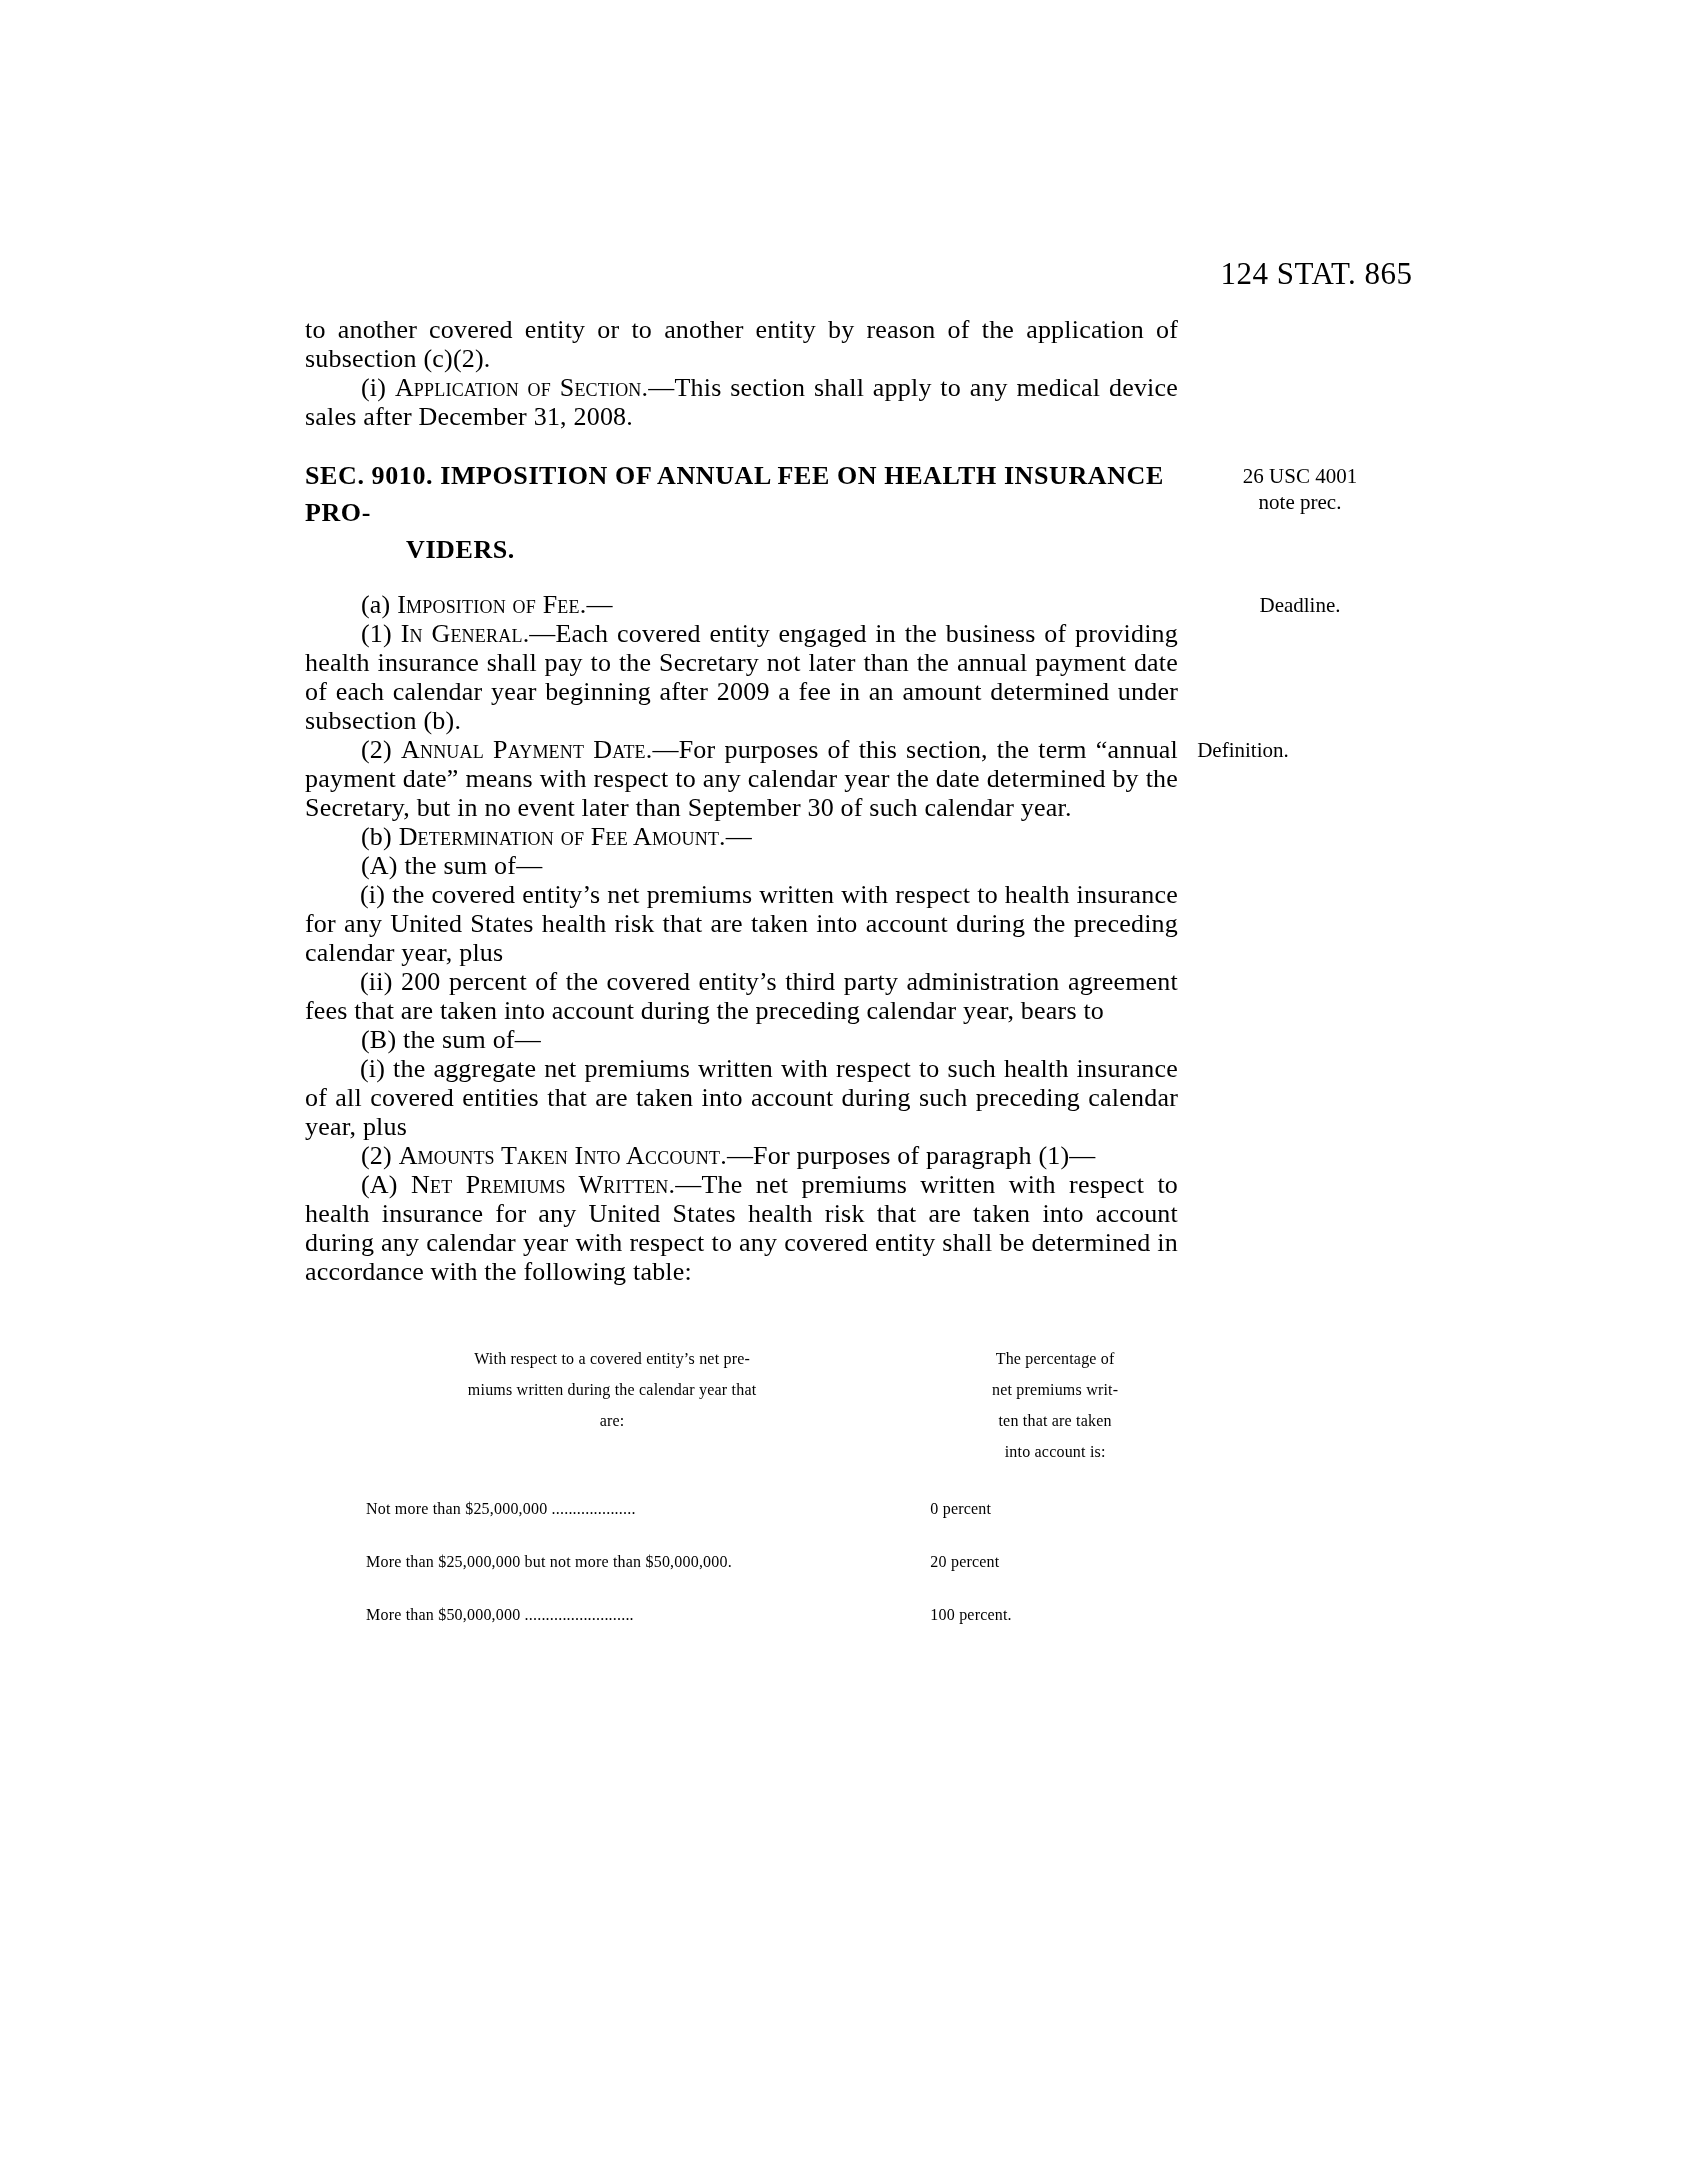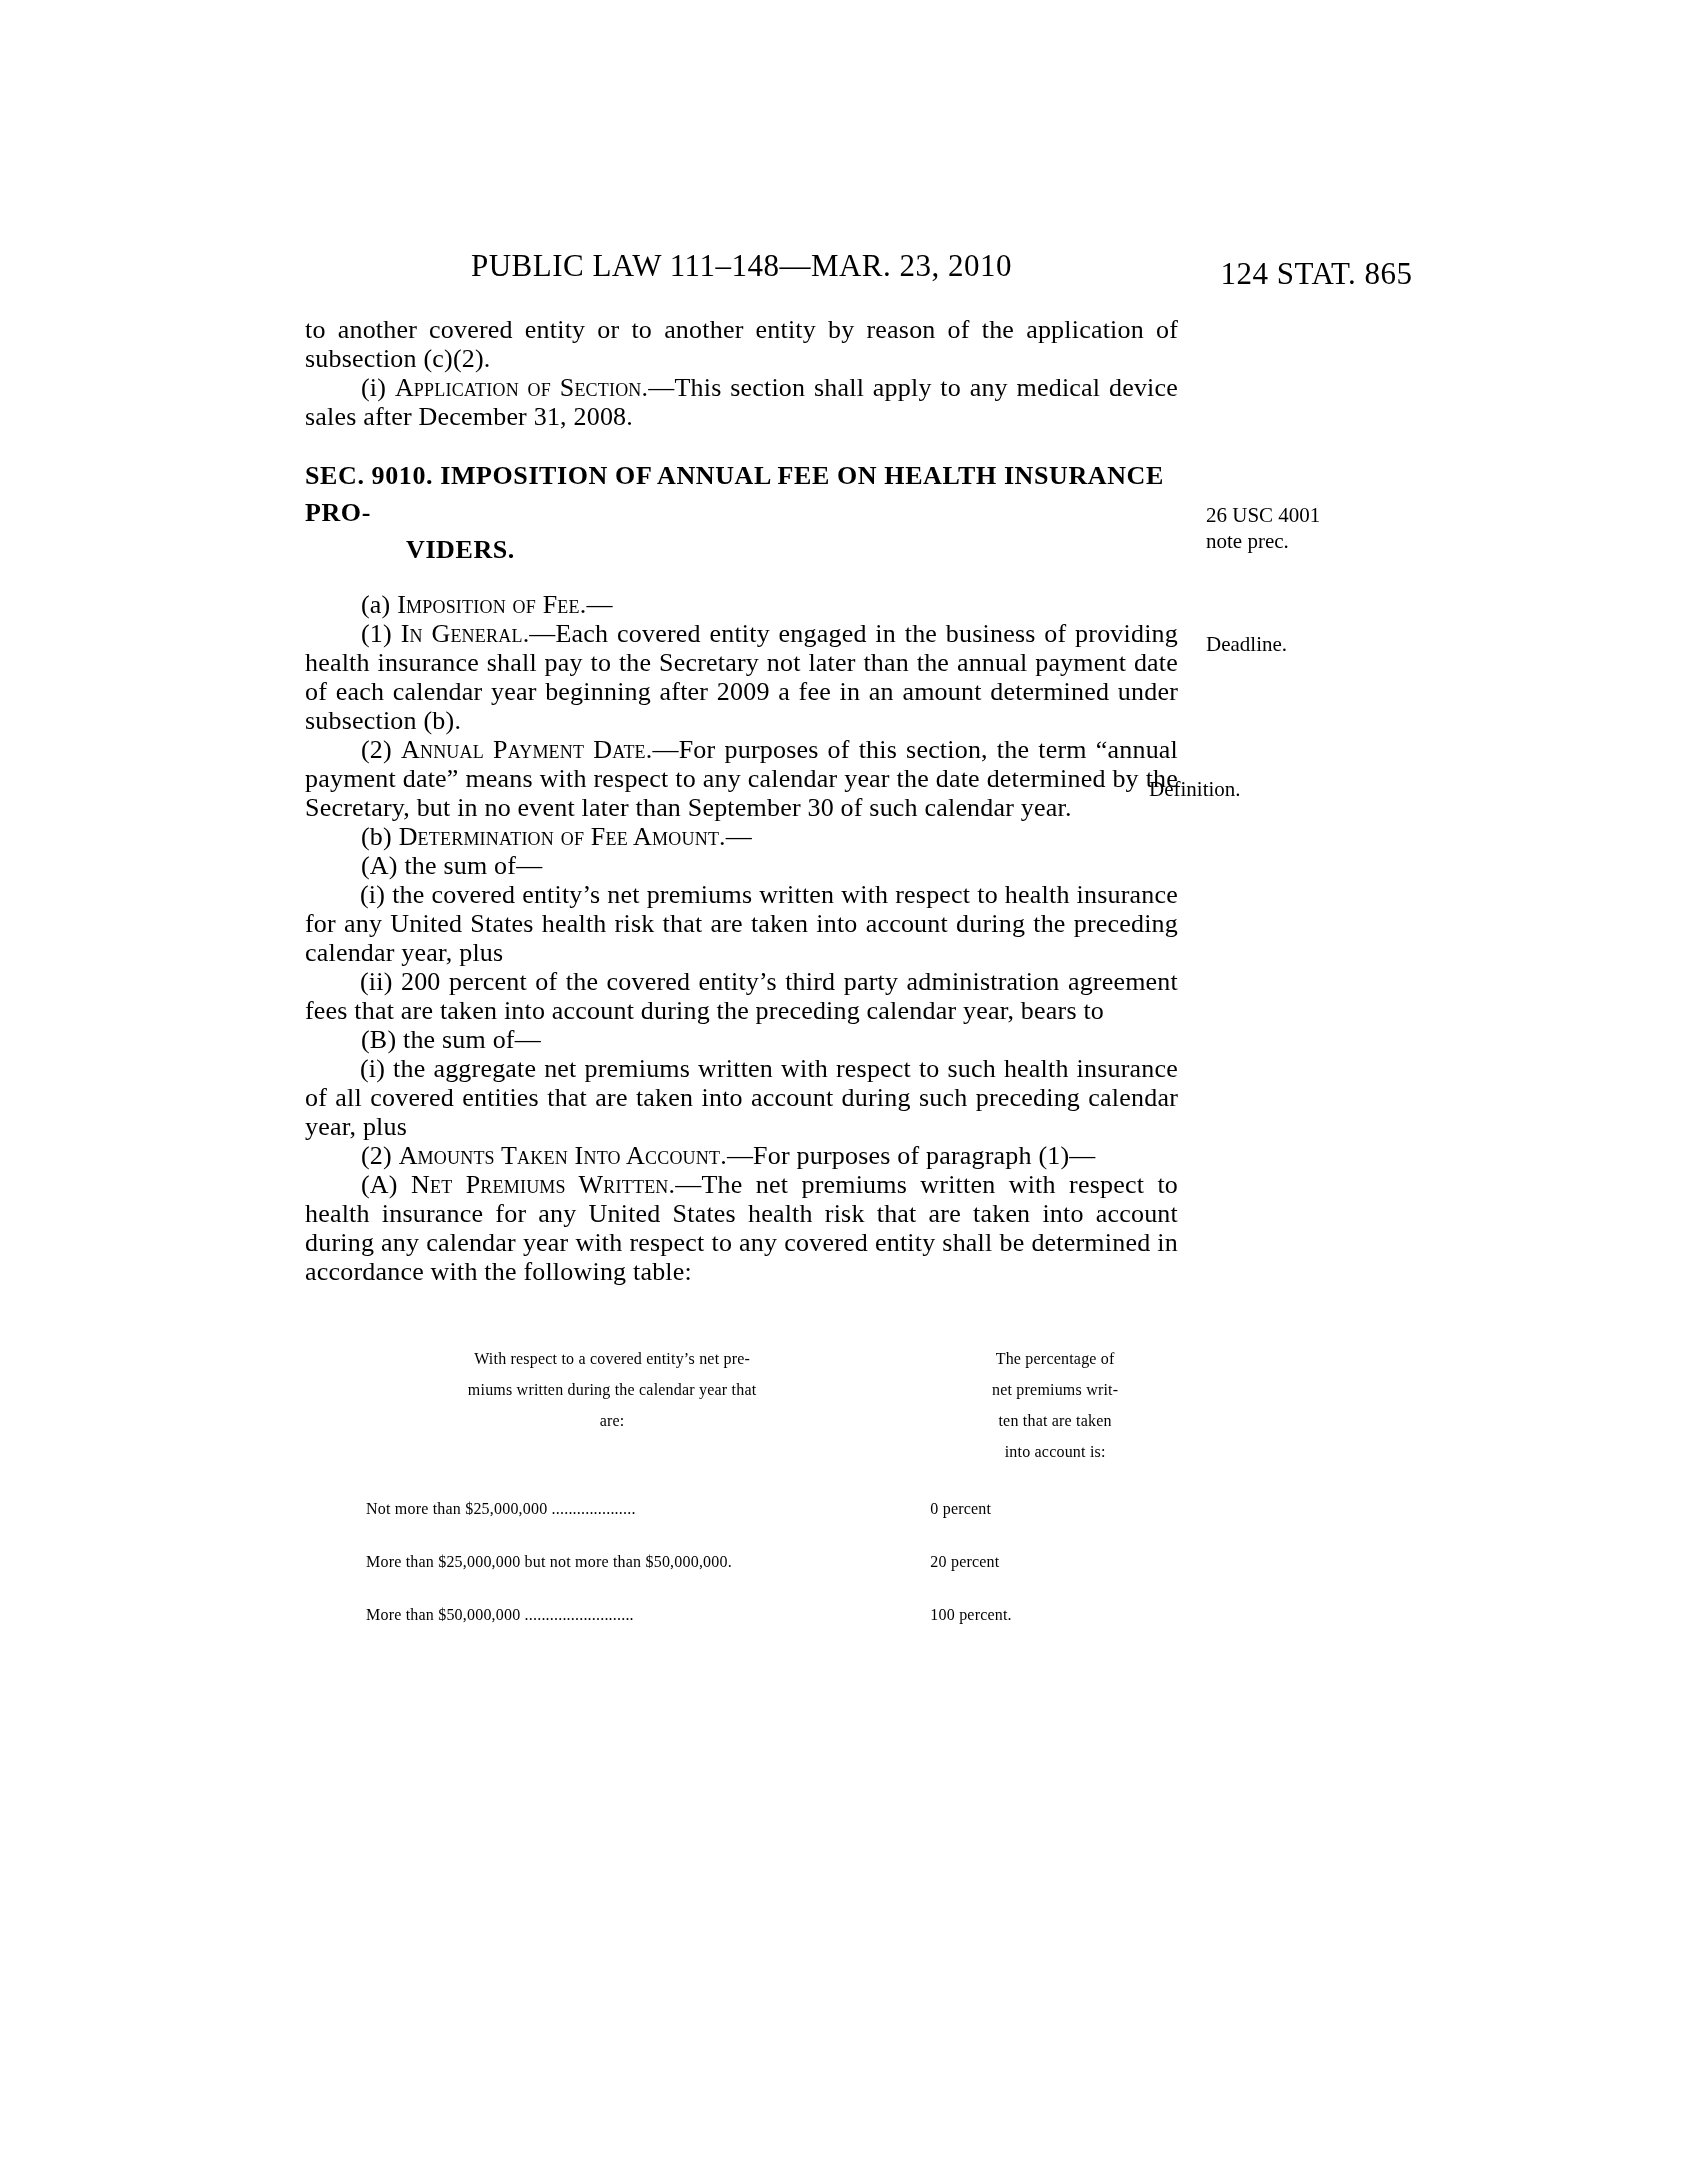--- a/index.html
+++ b/index.html
@@ -35,23 +35,22 @@
     position:relative;margin:26px 0 22px 0;
     font-weight:bold;font-size:26px;line-height:37px;letter-spacing:0.6px;
     text-align:left;
   }
   .sec-heading .l1{display:block;}
   .sec-heading .l2{display:block;margin-left:101px;}
 
   .note{
     position:absolute;top:2px;width:188px;
     font-size:21px;line-height:26px;letter-spacing:0;
-    font-variant:normal;font-weight:normal;text-align:left;text-indent:0;
+    font-variant:normal;font-weight:normal;text-align:center;text-indent:0;
     white-space:pre-line;
-    margin-top:39px;
   }
   .sec-heading .note{left:901px;top:6px;}
   .p-a .note{left:901px;}
   .p-1 .note{left:844px;}
 
   
   .tbl{margin-top:57px;width:873px;font-size:16px;line-height:31px;}
   .tbl-head{display:flex;align-items:flex-start;}
   .th1{width:594px;margin-left:14px;text-align:center;white-space:pre-line;}
   .th2{width:249px;margin-left:27px;text-align:center;white-space:pre-line;}
@@ -59,21 +58,20 @@
   .tbl-row{display:flex;align-items:flex-start;margin-top:22px;}
   .td1{width:495px;margin-left:101px;text-indent:-40px;text-align:justify;}
   .td2{width:248px;margin-left:30px;white-space:nowrap;}
 </style>
 </head>
 <body>
 
 <div class="page">
 
   <div class="runhead">
-    <span class="law">PUBLIC LAW 111–148—MAR. 23, 2010</span>
     <span class="stat">124 STAT. 865</span>
   </div>
 
   <div class="col">
 
     <p class="p-cont"><span>to another covered entity or to another entity by reason of the application of subsection (c)(2).</span></p>
 
     <p class="p-a"><span>(i) </span><span class="sc">Application of Section</span><span>.—This section shall apply to any medical device sales after December 31, 2008.</span></p>
 
     <div class="sec-heading">

